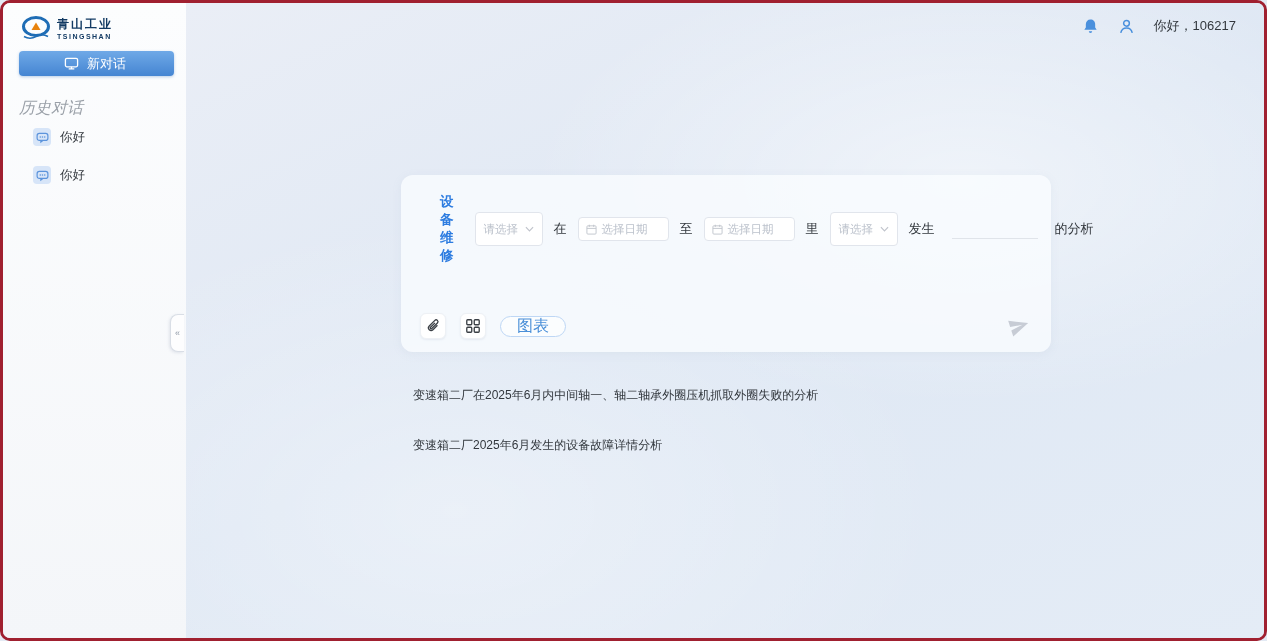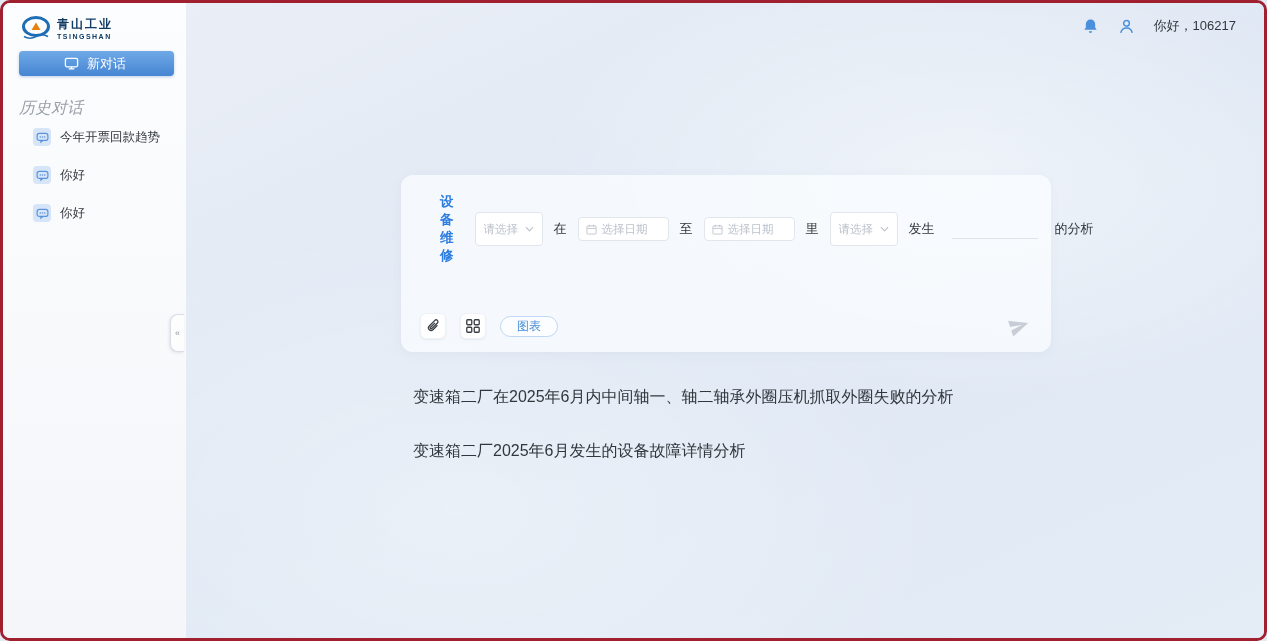--- a/index.html
+++ b/index.html
@@ -97,26 +97,26 @@
     display:flex; align-items:center; gap:14px;
   }
   .tool-btn {
     width:26px; height:26px; background:#fff; border:1px solid #eef1f5; border-radius:6px;
     display:flex; align-items:center; justify-content:center; cursor:pointer;
     box-shadow:0 1px 2px rgba(140,155,180,.15);
   }
   .pill-btn {
     height:21px; padding:8px 16px; background:rgba(255,255,255,.6);
     border:1px solid #bed7f5; border-radius:11px;
-    color:#4a8fd8; font-size:12px; cursor:pointer; display:flex; align-items:center;
+    color:#4a8fd8; font-size:16px; cursor:pointer; display:flex; align-items:center;
   }
   .send-btn { margin-left:auto; width:26px; height:26px; display:flex; align-items:center; justify-content:center; cursor:pointer; }
   
   .suggestions { position:absolute; left:227px; top:384px; }
-  .suggestion { font-size:16px; color:#32373d; cursor:pointer; margin-bottom:33px; }
+  .suggestion { font-size:12px; color:#32373d; cursor:pointer; margin-bottom:33px; }
 </style>
 </head>
 <body>
 
 <div class="sidebar">
   <div class="logo">
     <svg width="30" height="26" viewBox="0 0 30 26">
       <ellipse cx="15" cy="11.5" rx="12.5" ry="9" fill="none" stroke="#1f6db5" stroke-width="3"></ellipse>
       <path d="M10.5 15 L15 7.5 L19.5 15 Z" fill="#e8820c"></path>
       <path d="M3 21.5 q6 3.4 12 0 q6 -3.4 12 0" stroke="#1f6db5" fill="none" stroke-width="1.6"></path>
@@ -131,32 +131,20 @@
     <svg width="15" height="15" viewBox="0 0 16 16">
       <rect x="1.5" y="2.5" width="13" height="9" rx="1.6" fill="none" stroke="#fff" stroke-width="1.4"></rect>
       <path d="M8 11.5 v2.2 M5 13.8 h6" stroke="#fff" stroke-width="1.4" fill="none"></path>
     </svg>
     <span>新对话</span>
   </button>
 
   <div class="history-title">历史对话</div>
 
   <div class="history-list">
-    <div class="history-item">
-      <span class="chat-badge">
-        <svg width="13" height="13" viewBox="0 0 14 14">
-          <rect x="1.2" y="2.6" width="11.6" height="7.6" rx="2.4" fill="none" stroke="#5c94dc" stroke-width="1.3"></rect>
-          <path d="M5.2 10.2 L5.2 12 L7.4 10.2" fill="none" stroke="#5c94dc" stroke-width="1.2"></path>
-          <circle cx="4.6" cy="6.4" r="0.85" fill="#5c94dc"></circle>
-            <circle cx="7" cy="6.4" r="0.85" fill="#5c94dc"></circle>
-            <circle cx="9.4" cy="6.4" r="0.85" fill="#5c94dc"></circle>
-        </svg>
-      </span>
-      <span>今年开票回款趋势</span>
-    </div>
     <div class="history-item">
       <span class="chat-badge">
         <svg width="13" height="13" viewBox="0 0 14 14">
           <rect x="1.2" y="2.6" width="11.6" height="7.6" rx="2.4" fill="none" stroke="#5c94dc" stroke-width="1.3"></rect>
           <path d="M5.2 10.2 L5.2 12 L7.4 10.2" fill="none" stroke="#5c94dc" stroke-width="1.2"></path>
           <circle cx="4.6" cy="6.4" r="0.85" fill="#5c94dc"></circle>
             <circle cx="7" cy="6.4" r="0.85" fill="#5c94dc"></circle>
             <circle cx="9.4" cy="6.4" r="0.85" fill="#5c94dc"></circle>
         </svg>
       </span>

